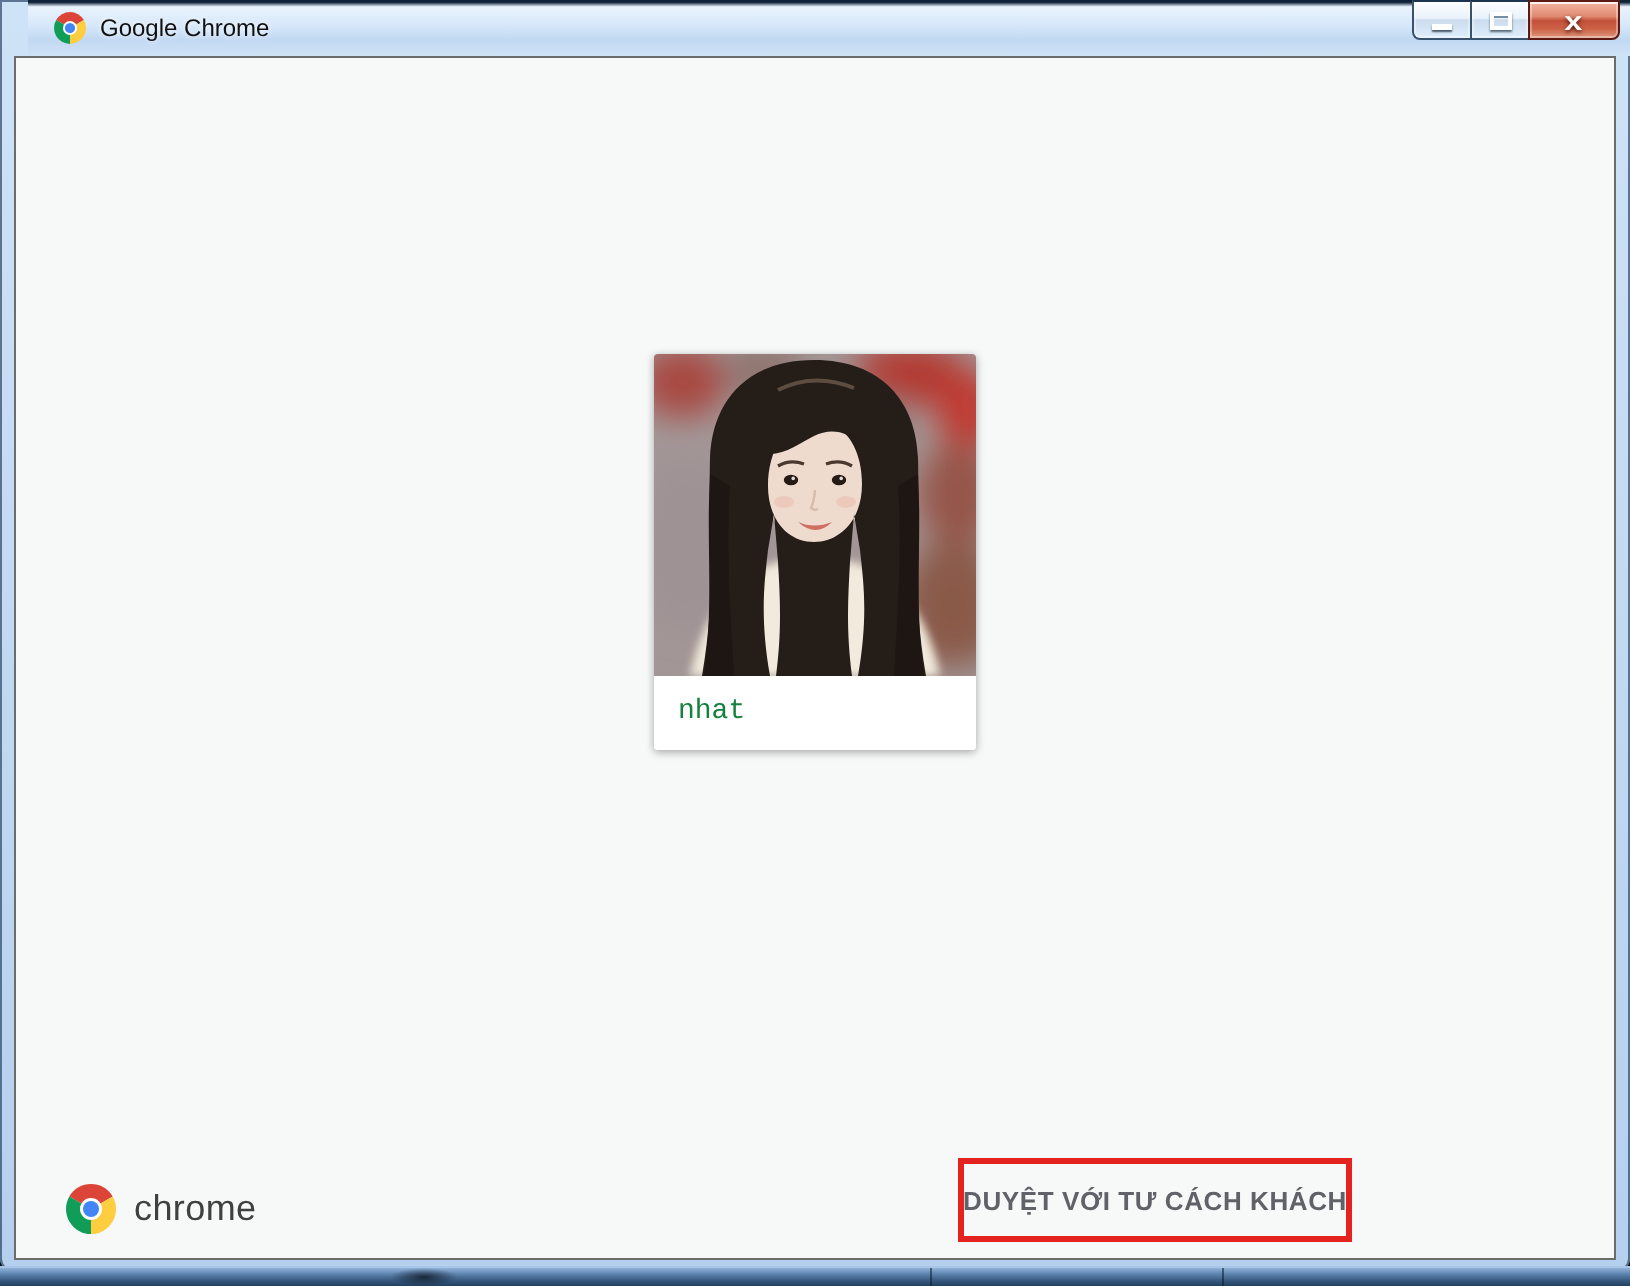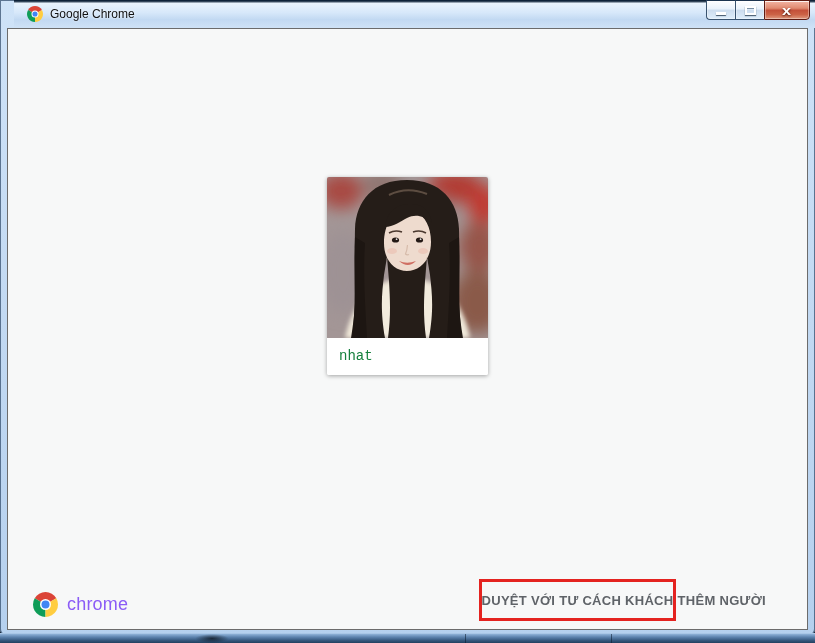--- a/index.html
+++ b/index.html
@@ -81,21 +81,21 @@
     height:37px; line-height:37px; padding-left:12px;
     font-size:14px; color:#15803d; background:#fff; border-radius:0 0 2px 2px;font-family:Liberation Mono, monospace;
   }
 
   
   .brand {
     position:absolute; left:25px; top:562px; height:26px;
     display:flex; align-items:center;
   }
   .brand .brand-logo { width:25px; height:25px; }
-  .brand .brand-label { margin-left:9px; font-size:18px; color:#8b5cf6; letter-spacing:.2px; }
+  .brand .brand-label { margin-left:9px; font-size:18px; color:#404040; letter-spacing:.2px; }
 
   .annotation-box {
     position:absolute; left:471px; top:550px; width:197px; height:42px;
     border:3px solid #e42320;
     display:flex; align-items:center; justify-content:center;
   }
   .text-button {
     font-size:13px; font-weight:bold; color:#5f6368; letter-spacing:.3px;
     cursor:pointer; white-space:nowrap;
   }
@@ -210,23 +210,20 @@
           <circle cx="50" cy="50" r="16" fill="#4285f4"></circle>
         </svg>
       </span>
       <span class="brand-label">chrome</span>
     </div>
 
     <div class="annotation-box">
       <span class="text-button">DUYỆT VỚI TƯ CÁCH KHÁCH</span>
     </div>
 
-    <div class="add-person">
-      <span class="text-button">THÊM NGƯỜI</span>
-    </div>
 
   </div>
 </div>
 
 <div class="taskbar">
   <span class="sep s1"></span>
   <span class="sep s2"></span>
   <span class="smudge"></span>
 </div>
 

